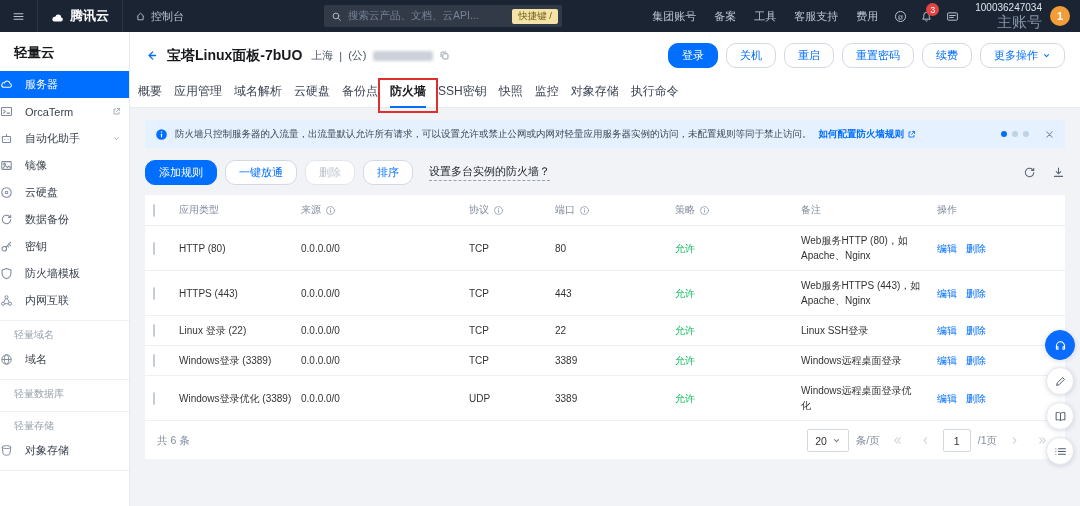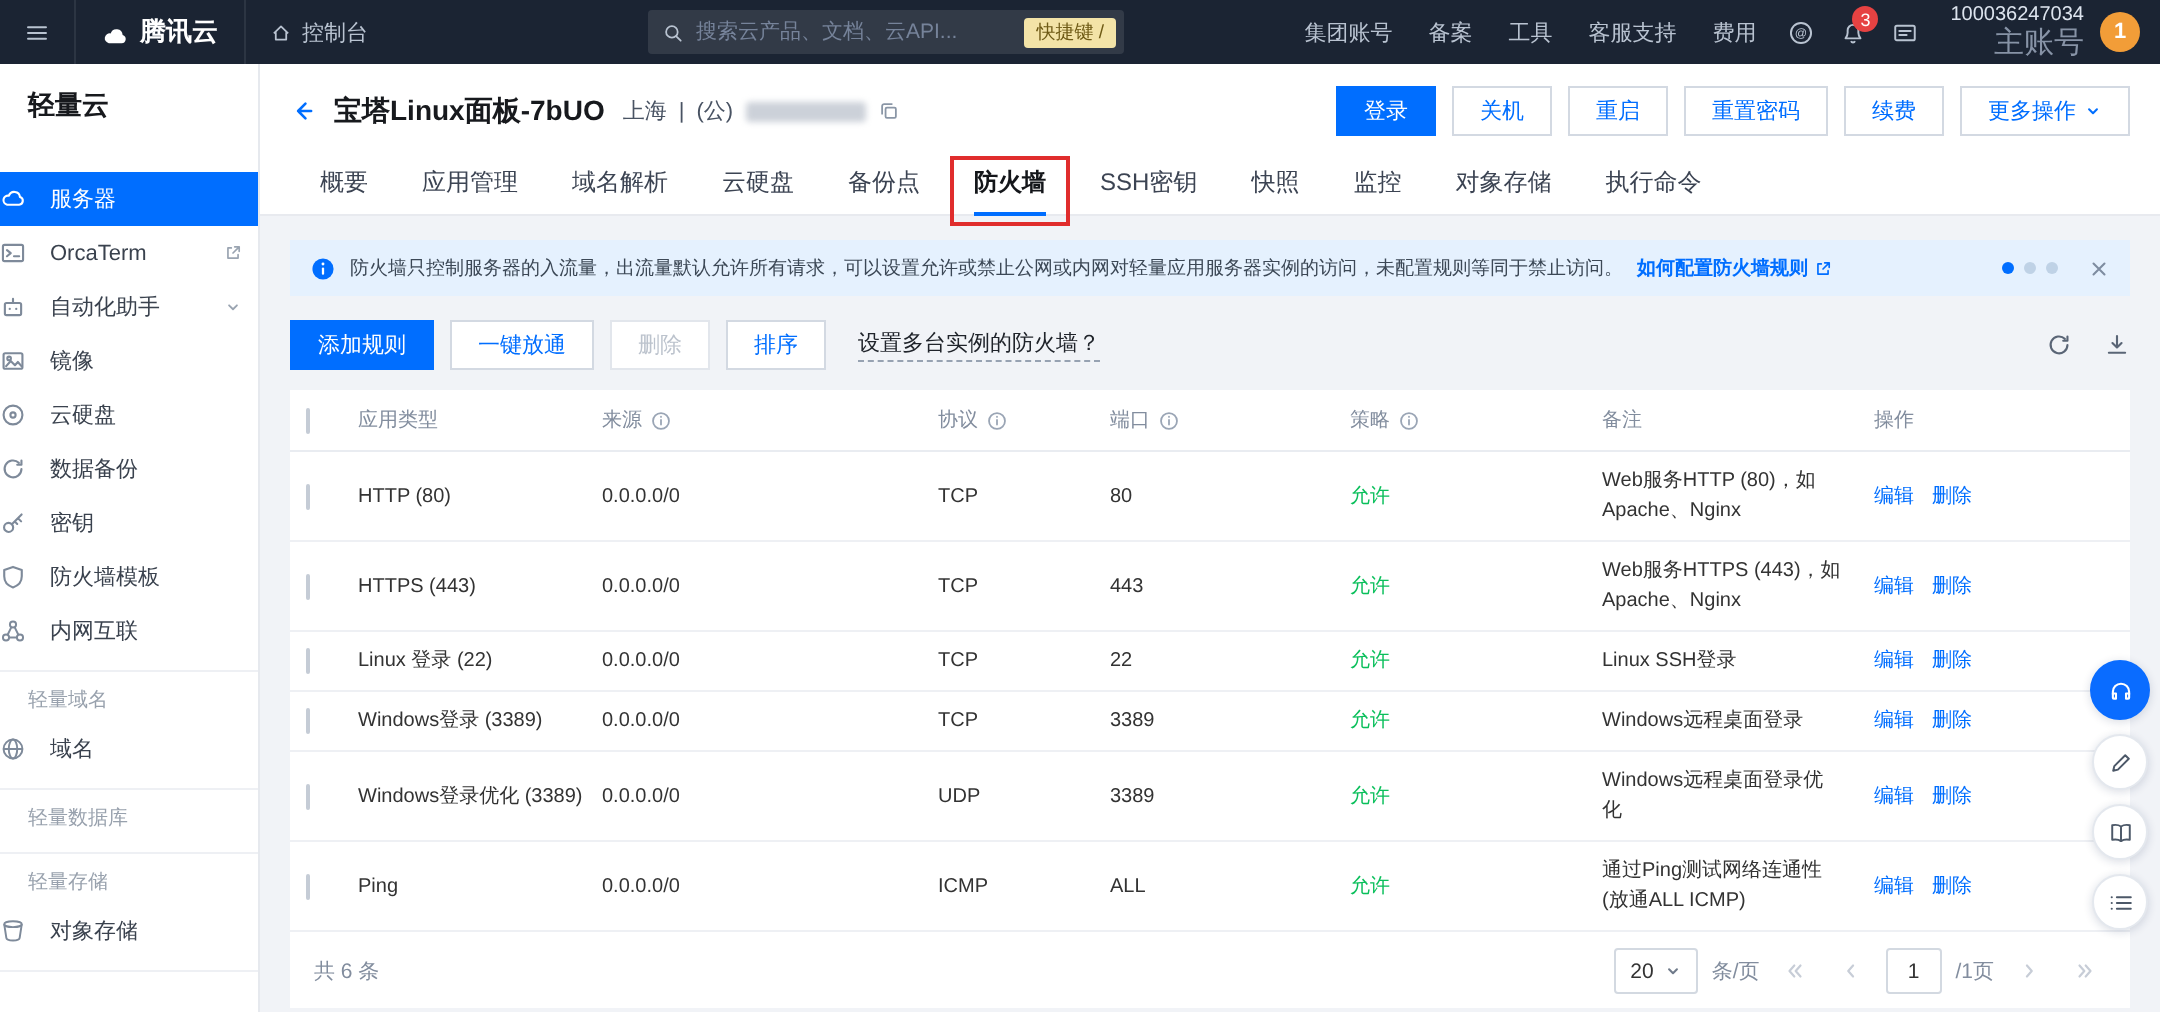--- a/index.html
+++ b/index.html
@@ -24,44 +24,44 @@
   .tb-account{text-align:right;line-height:1.15;margin:0 8px 0 10px;cursor:pointer}
   .tb-account .id{font-size:10px;color:#dde4ee}
   .tb-account .role{font-size:15px;color:#8793a6}
   .tb-avatar{width:20px;height:20px;border-radius:50%;background:#f29d38;color:#fff;font-size:11px;font-weight:bold;display:flex;align-items:center;justify-content:center;margin-right:10px;cursor:pointer}
 
   
   .shell{display:flex;height:474px}
 
   
   .sidebar{width:130px;background:#fff;border-right:1px solid #e6e9ee;overflow:hidden;flex:none}
-  .sb-title{font-size:13.5px;font-weight:bold;color:#17191d;padding:12px 14px 24px}
+  .sb-title{font-size:13.5px;font-weight:bold;color:#17191d;padding:12px 14px 9px}
   .sb-item{height:27px;display:flex;align-items:center;gap:12px;padding:0 8px 0 0;color:#3a424e;font-size:11px;cursor:pointer;white-space:nowrap}
   .sb-item svg{color:#7e8a9a}
   .sb-item.active{background:#006eff;color:#fff}
   .sb-item.active svg{color:#fff}
   .sb-item .trail{margin-left:auto;color:#9aa4b1}
   .sb-section{border-top:1px solid #eef0f4;margin-top:6px;padding-top:5px}
   .sb-section-title{font-size:10px;color:#98a1ad;padding:2px 14px 4px}
 
   
   .main{flex:1;display:flex;flex-direction:column;background:#fff;min-width:0}
   .main-header{display:flex;align-items:center;gap:9px;padding:11px 15px 7px 15px}
   .back{color:#006eff;cursor:pointer;display:flex}
   .page-title{font-size:14px;font-weight:bold;color:#17191d;white-space:nowrap}
   .region{display:flex;align-items:center;gap:6px;font-size:11px;color:#495363}
   .blur-ip{width:60px;height:10px;background:#ccd1d9;border-radius:2px;filter:blur(1.6px)}
   .copy{color:#8a96a6;cursor:pointer;display:flex}
   .header-actions{margin-left:auto;display:flex;gap:8px}
-  .btn{height:25px;font-size:11px;border-radius:0;padding:4px 13px;display:inline-flex;align-items:center;gap:4px;cursor:pointer;white-space:nowrap;background:#fff;border:1px solid #d3d9e2;color:#006eff}
+  .btn{height:25px;font-size:11px;border-radius:10px;padding:4px 13px;display:inline-flex;align-items:center;gap:4px;cursor:pointer;white-space:nowrap;background:#fff;border:1px solid #d3d9e2;color:#006eff}
   .btn-primary{background:#006eff;border-color:#006eff;color:#fff}
   .btn-disabled{color:#bcc3cd;border-color:#e2e6ec;cursor:default}
 
   
-  .tabs{display:flex;gap:27px;padding:0 30px;height:33px;border-bottom:1px solid #e8eaef}
+  .tabs{display:flex;gap:12px;padding:0 8px;height:33px;border-bottom:1px solid #e8eaef}
   .tab{display:flex;align-items:center;font-size:12px;color:#3c4453;cursor:pointer;position:relative;white-space:nowrap}
   .tab.active{font-weight:bold;color:#14161a}
   .tab.active::after{content:"";position:absolute;left:0;right:0;bottom:-1px;height:2px;background:#006eff}
   .annotation{position:absolute;left:-12px;right:-12px;top:3px;bottom:-6px;border:2px solid #e02d2d;pointer-events:none;z-index:4}
 
   
   .content{flex:1;background:#f1f3f7;padding:12px 15px 0;overflow:hidden}
   .banner{height:28px;background:#e5f1fe;display:flex;align-items:center;gap:7px;padding:0 10px;font-size:9.5px;color:#3c4856}
   .banner-text{white-space:nowrap;overflow:hidden}
   .banner-link{color:#006eff;font-weight:bold;display:flex;align-items:center;gap:3px;cursor:pointer;white-space:nowrap}
@@ -480,30 +480,20 @@
             <tr>
               <td><span class="checkbox"></span></td>
               <td class="col-app">Windows登录优化 (3389)</td>
               <td>0.0.0.0/0</td>
               <td>UDP</td>
               <td>3389</td>
               <td class="policy">允许</td>
               <td>Windows远程桌面登录优化</td>
               <td><span class="op-link">编辑</span><span class="op-link">删除</span></td>
             </tr>
-            <tr>
-              <td><span class="checkbox"></span></td>
-              <td class="col-app">Ping</td>
-              <td>0.0.0.0/0</td>
-              <td>ICMP</td>
-              <td>ALL</td>
-              <td class="policy">允许</td>
-              <td>通过Ping测试网络连通性 (放通ALL ICMP)</td>
-              <td><span class="op-link">编辑</span><span class="op-link">删除</span></td>
-            </tr>
           </tbody>
         </table>
 
         <div class="table-footer">
           <span>共 6 条</span>
           <span class="pager">
             <span class="psize">
               <span>20</span>
               <svg class="ic-xs ic" viewBox="0 0 16 16" fill="none" stroke="currentColor" stroke-width="1.8" stroke-linecap="round" stroke-linejoin="round">
                   <path d="M4.5 6.5L8 10l3.5-3.5"></path>

